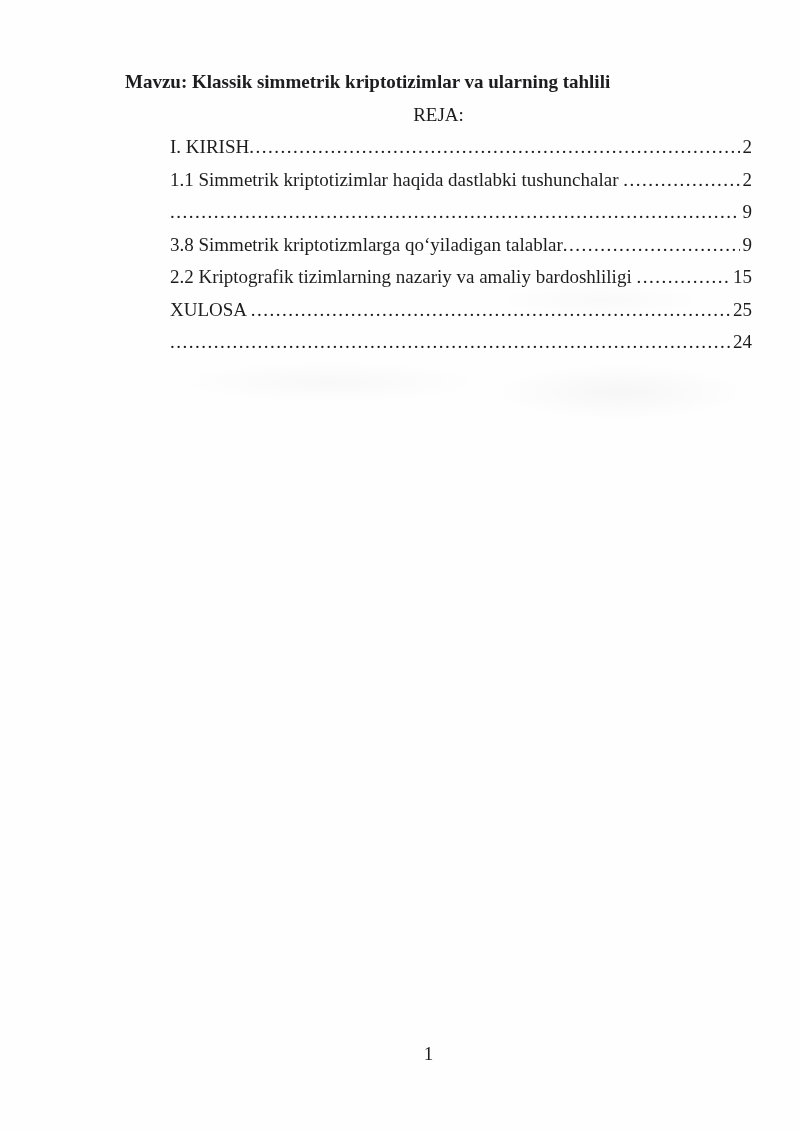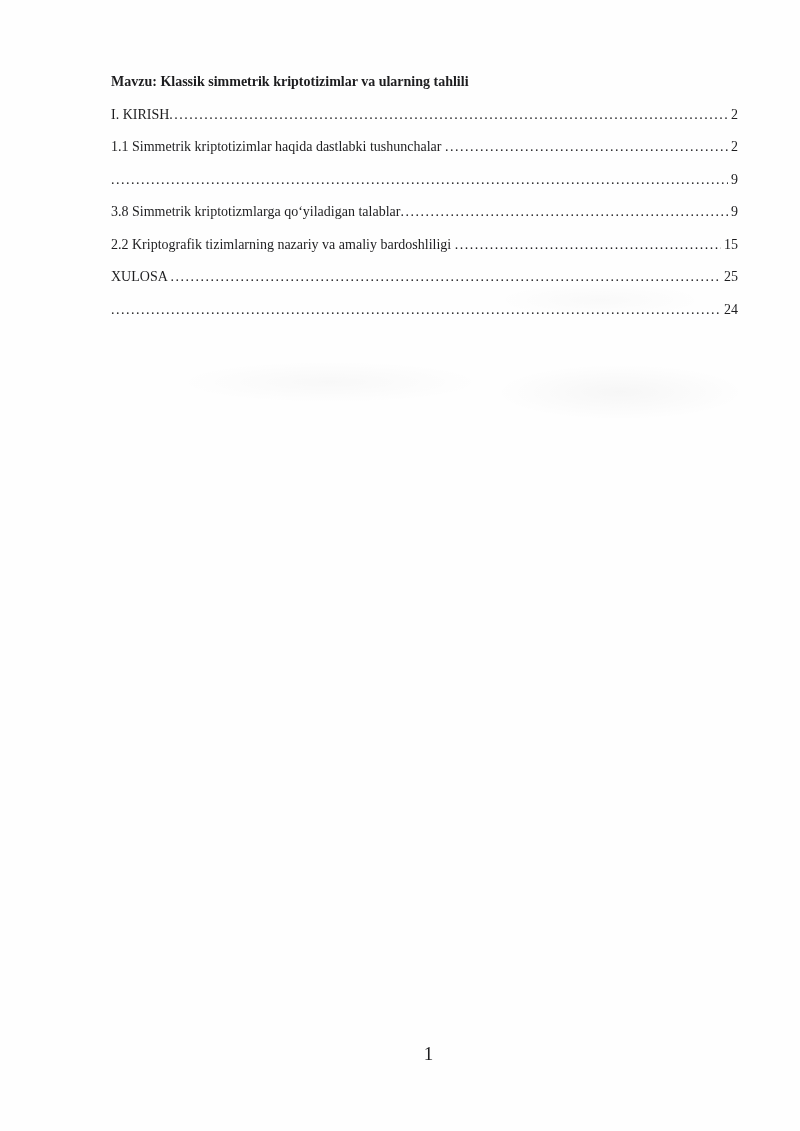--- a/index.html
+++ b/index.html
@@ -14,37 +14,38 @@
       radial-gradient(ellipse 180px 40px at 620px 392px, rgba(0,0,0,0.03), rgba(0,0,0,0) 70%),
       radial-gradient(ellipse 220px 30px at 330px 382px, rgba(0,0,0,0.025), rgba(0,0,0,0) 70%),
       radial-gradient(ellipse 150px 25px at 600px 300px, rgba(0,0,0,0.02), rgba(0,0,0,0) 70%),
       #fefefe;
     font-family: "Liberation Serif", "DejaVu Serif", serif;
     color: #1d1d1f;
     overflow: hidden;
   }
   .doc-content {
     position: absolute;
-    left: 111px;
+    left: 125px;
     top: 66px;
     width: 627px;
-    font-size: 14px;
+    font-size: 19px;
     line-height: 32.5px;
   }
   .doc-title {
     font-weight: bold;
     white-space: pre;
   }
   .plan-heading {
     text-align: center;
   }
   .toc-list { }
   .toc-row {
     display: flex;
     align-items: flex-end;
+    margin-left: 45px;
   }
   .toc-row.full {
     display: block;
     text-align: justify;
     text-align-last: justify;
   }
   .toc-label {
     white-space: pre;
     flex: none;
   }
@@ -70,20 +71,21 @@
     text-align: center;
     font-size: 19px;
     line-height: 32px;
   }
 </style>
 </head>
 <body>
 
 <div class="doc-content">
   <div class="doc-title">Mavzu: Klassik simmetrik kriptotizimlar va ularning tahlili</div>
+  <div class="plan-heading">REJA:</div>
   <div class="toc-list">
       <div class="toc-row">
     <span class="toc-label">I. KIRISH</span>
     <span class="toc-dots"></span>
     <span class="toc-page">2</span>
   </div>
       <div class="toc-row">
     <span class="toc-label">1.1 Simmetrik kriptotizimlar haqida dastlabki tushunchalar </span>
     <span class="toc-dots"></span>
     <span class="toc-page">2</span>

